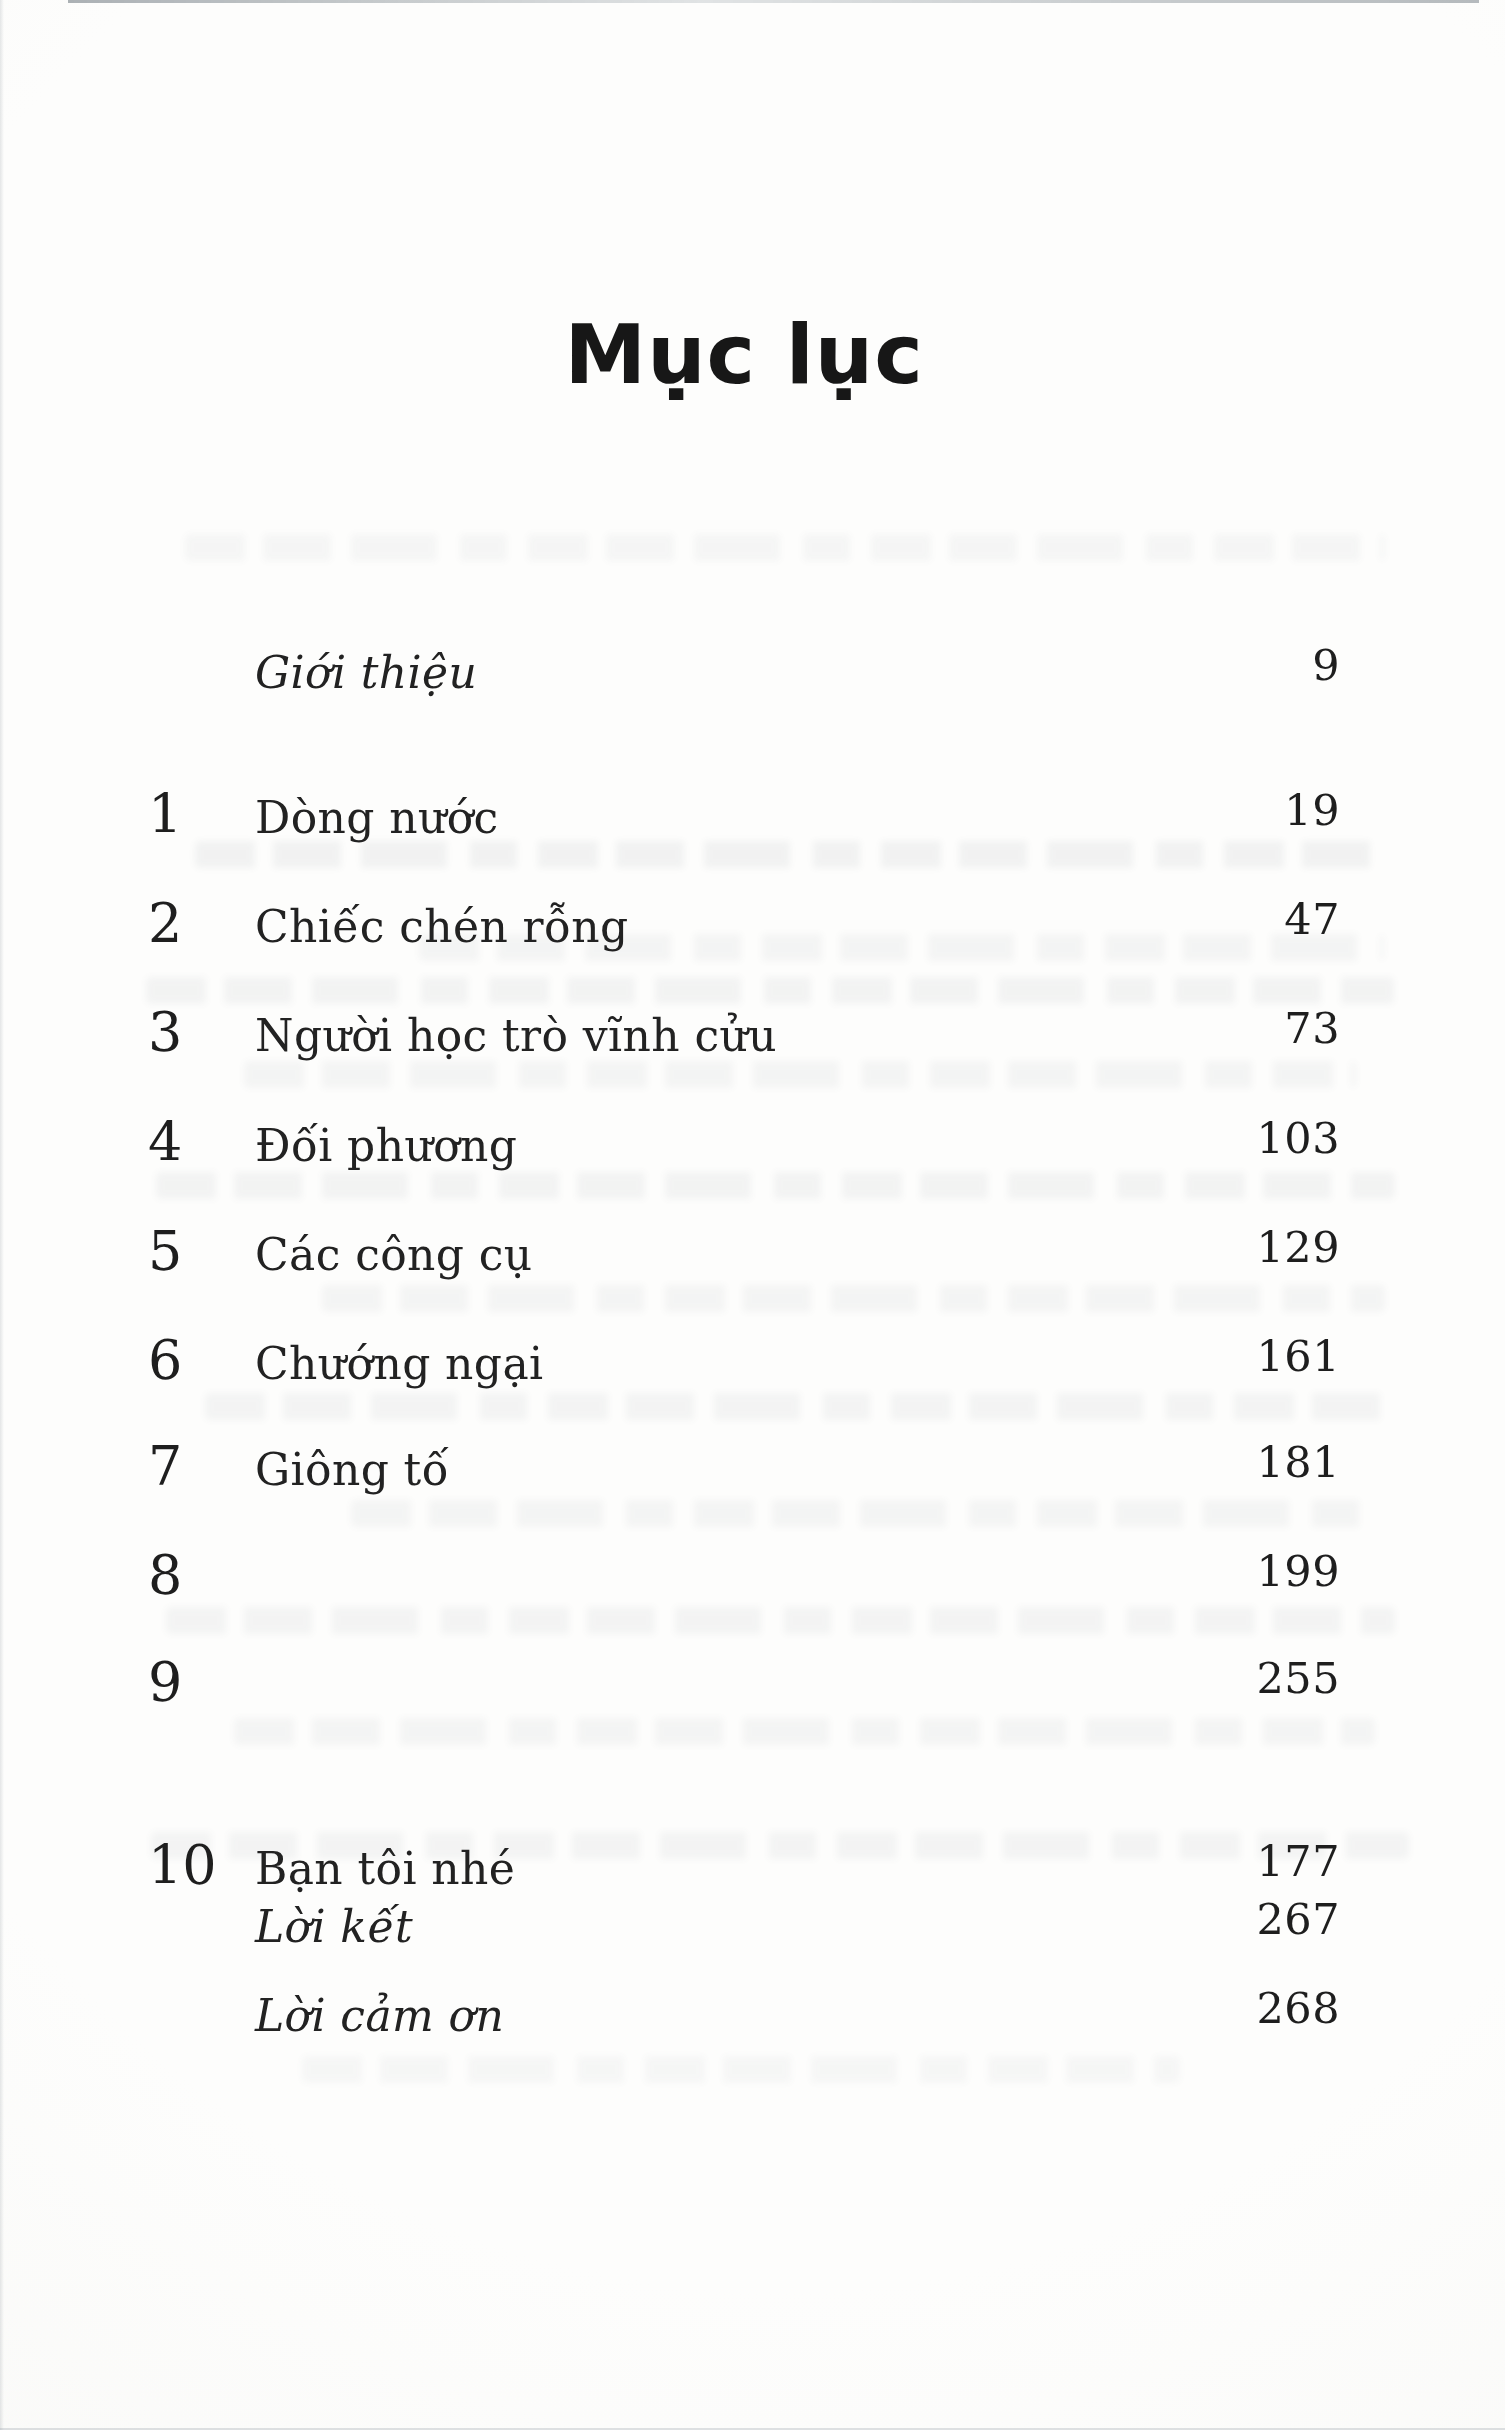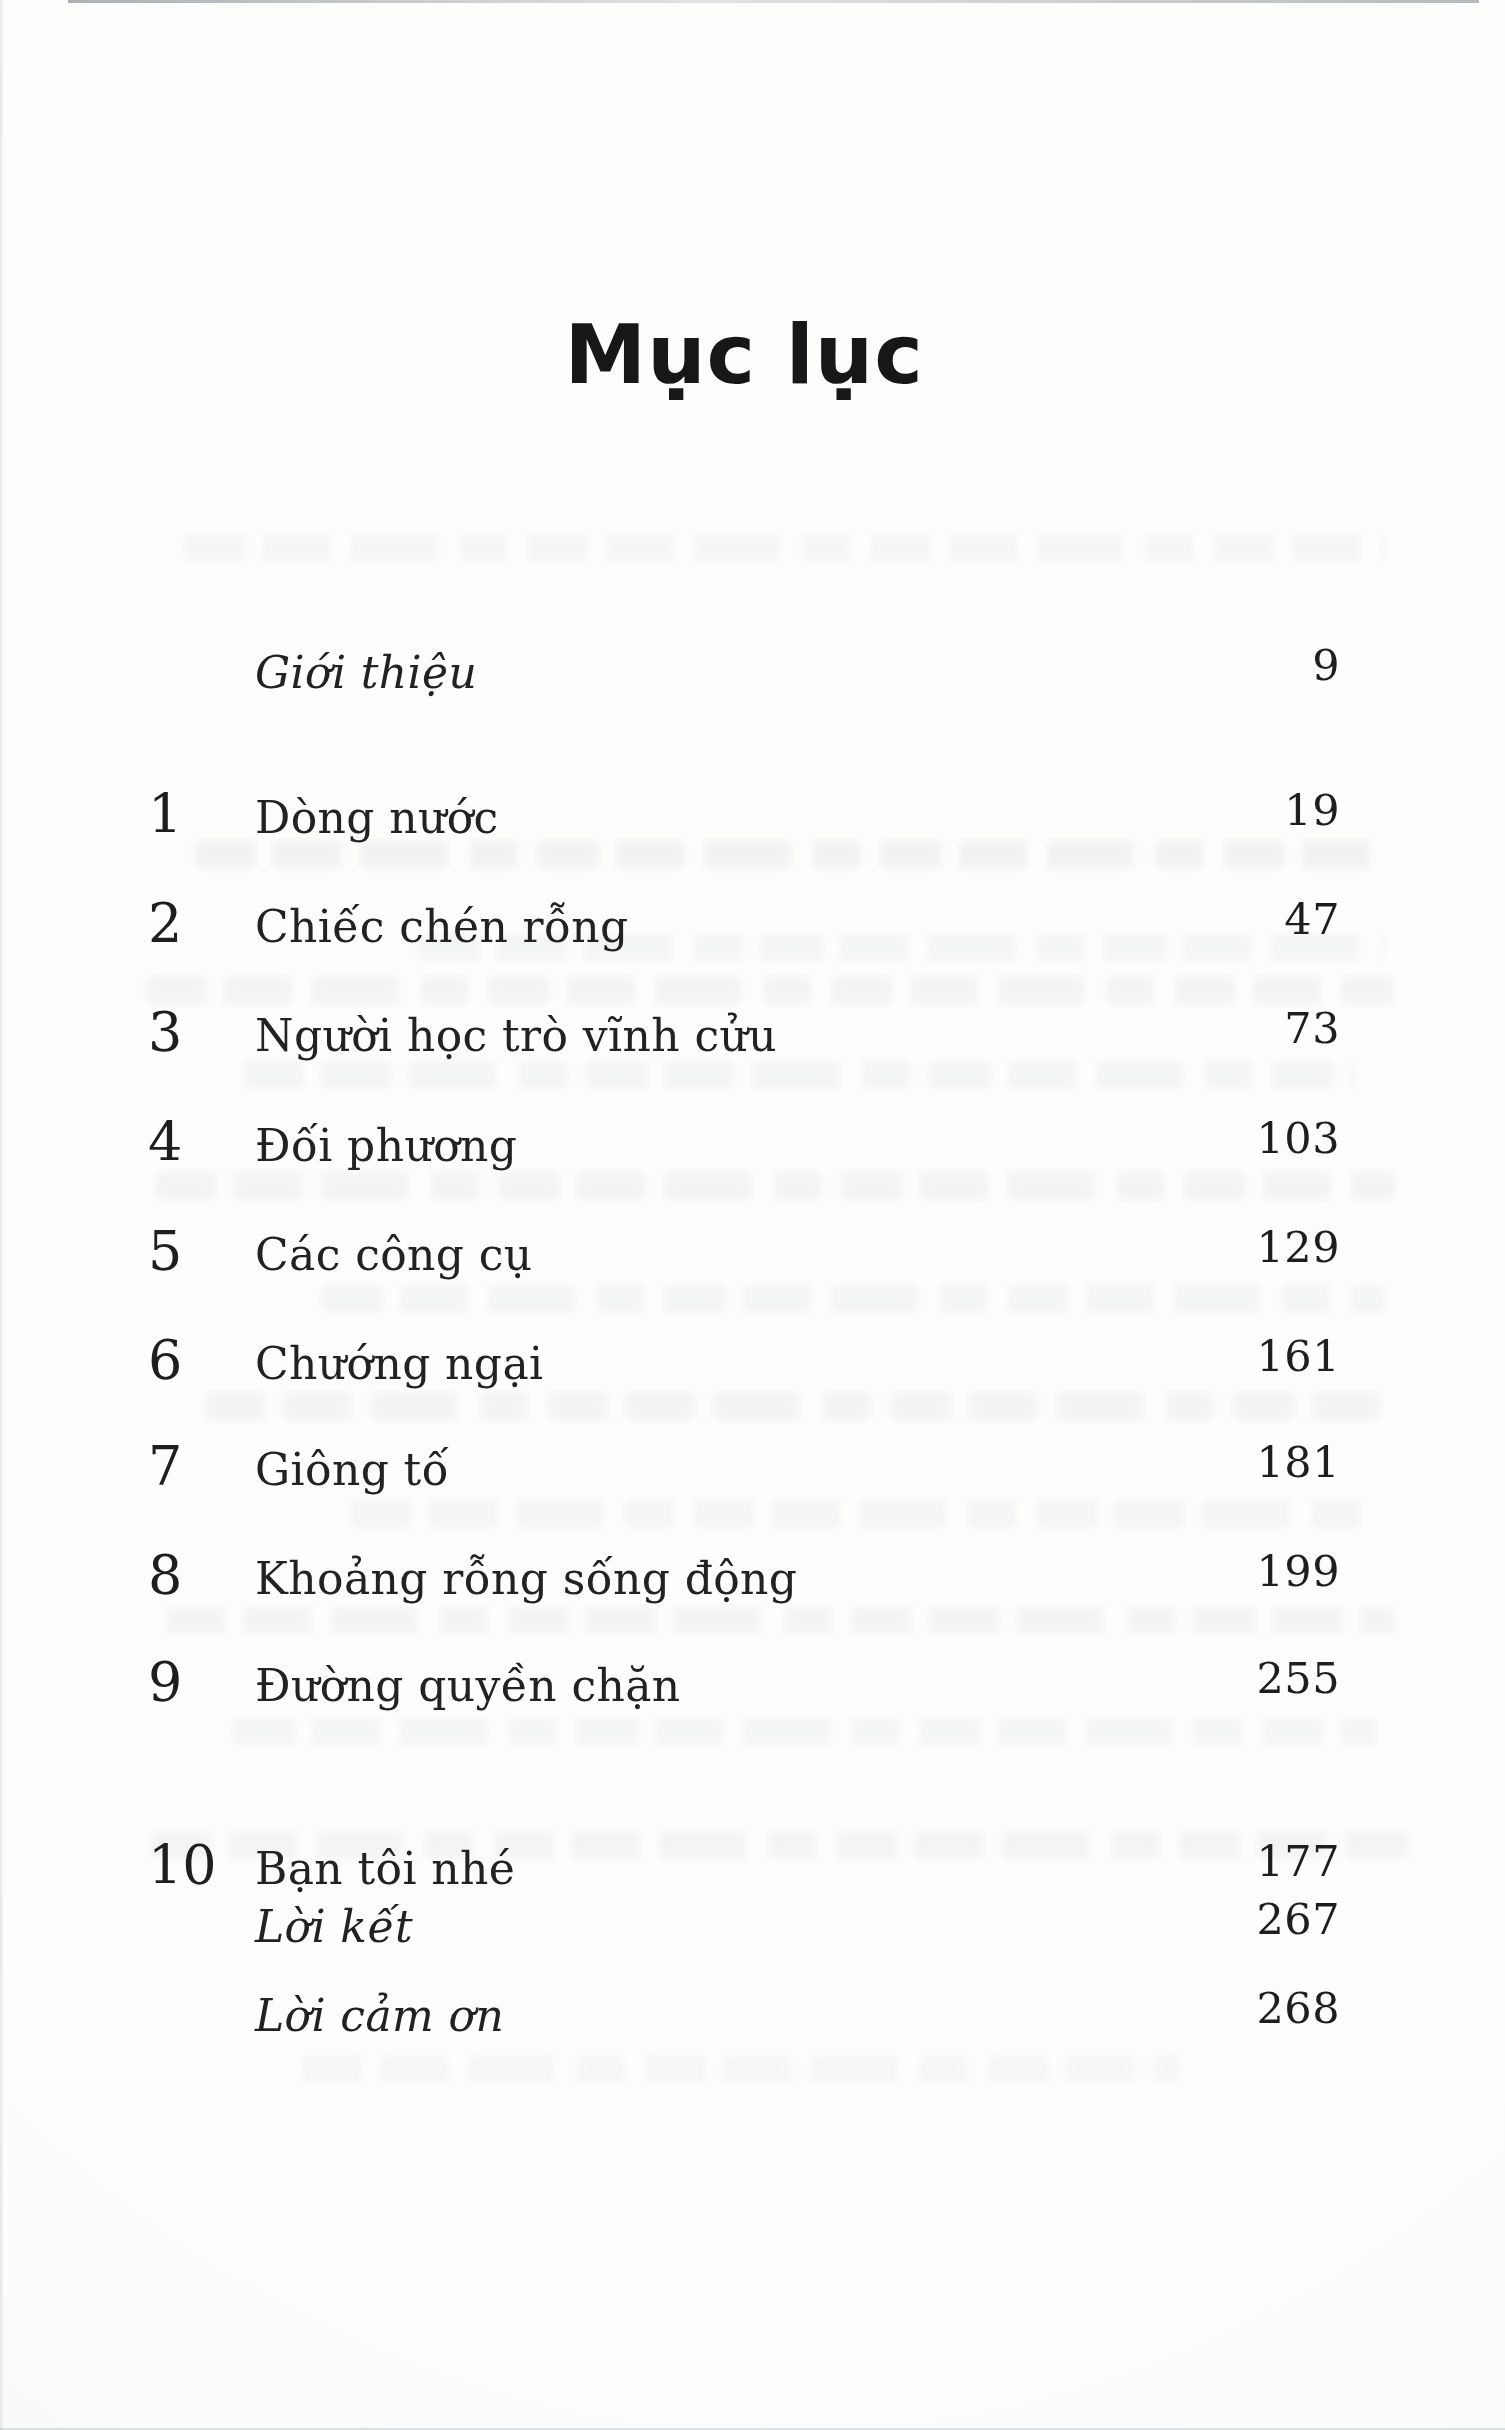--- a/index.html
+++ b/index.html
@@ -176,28 +176,26 @@
 
     <div class="row" style="top:1440px;">
       <span class="num">7</span>
       <span class="label">Giông tố</span>
       <span class="spacer"></span>
       <span class="pagenum">181</span>
     </div>
 
     <div class="row" style="top:1549px;">
       <span class="num">8</span>
-      <span class="label">Khoảng rỗng sống động</span>
       <span class="spacer"></span>
       <span class="pagenum">199</span>
     </div>
 
     <div class="row" style="top:1656px;">
       <span class="num">9</span>
-      <span class="label">Đường quyền chặn</span>
       <span class="spacer"></span>
       <span class="pagenum">255</span>
     </div>
 
     <div class="row" style="top:1839px;">
       <span class="num">10</span>
       <span class="label">Bạn tôi nhé</span>
       <span class="spacer"></span>
       <span class="pagenum">177</span>
     </div>

